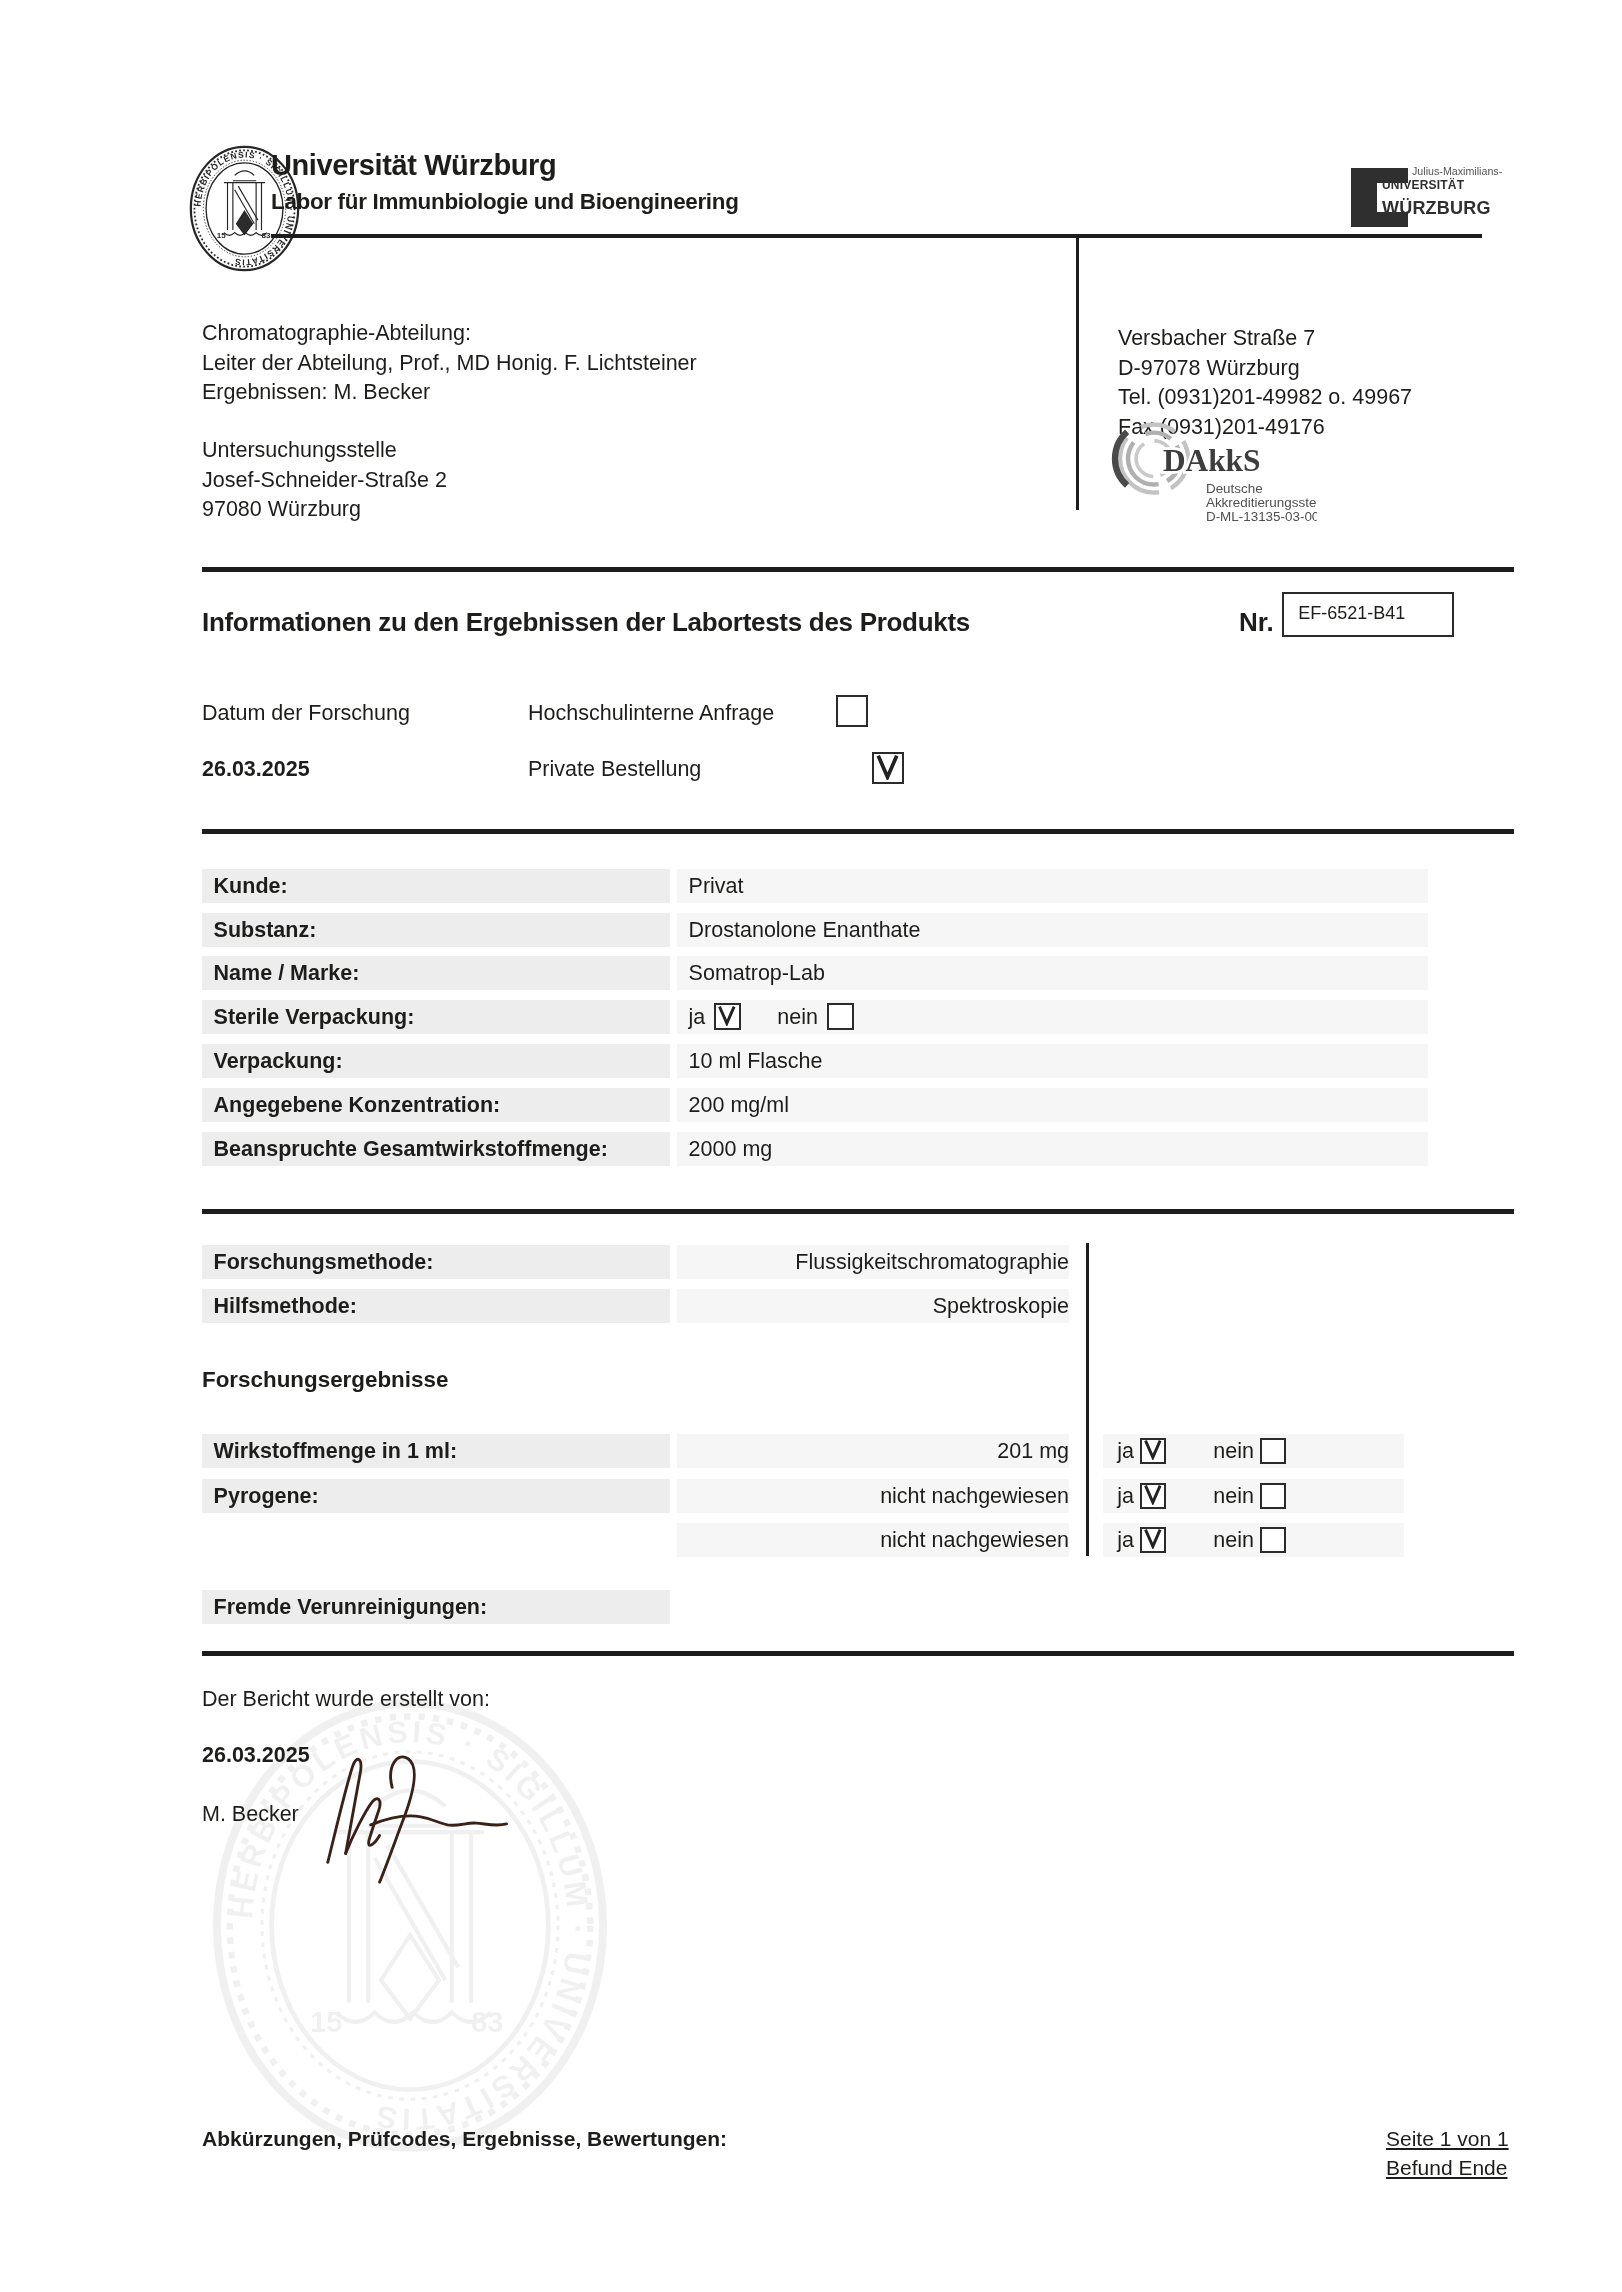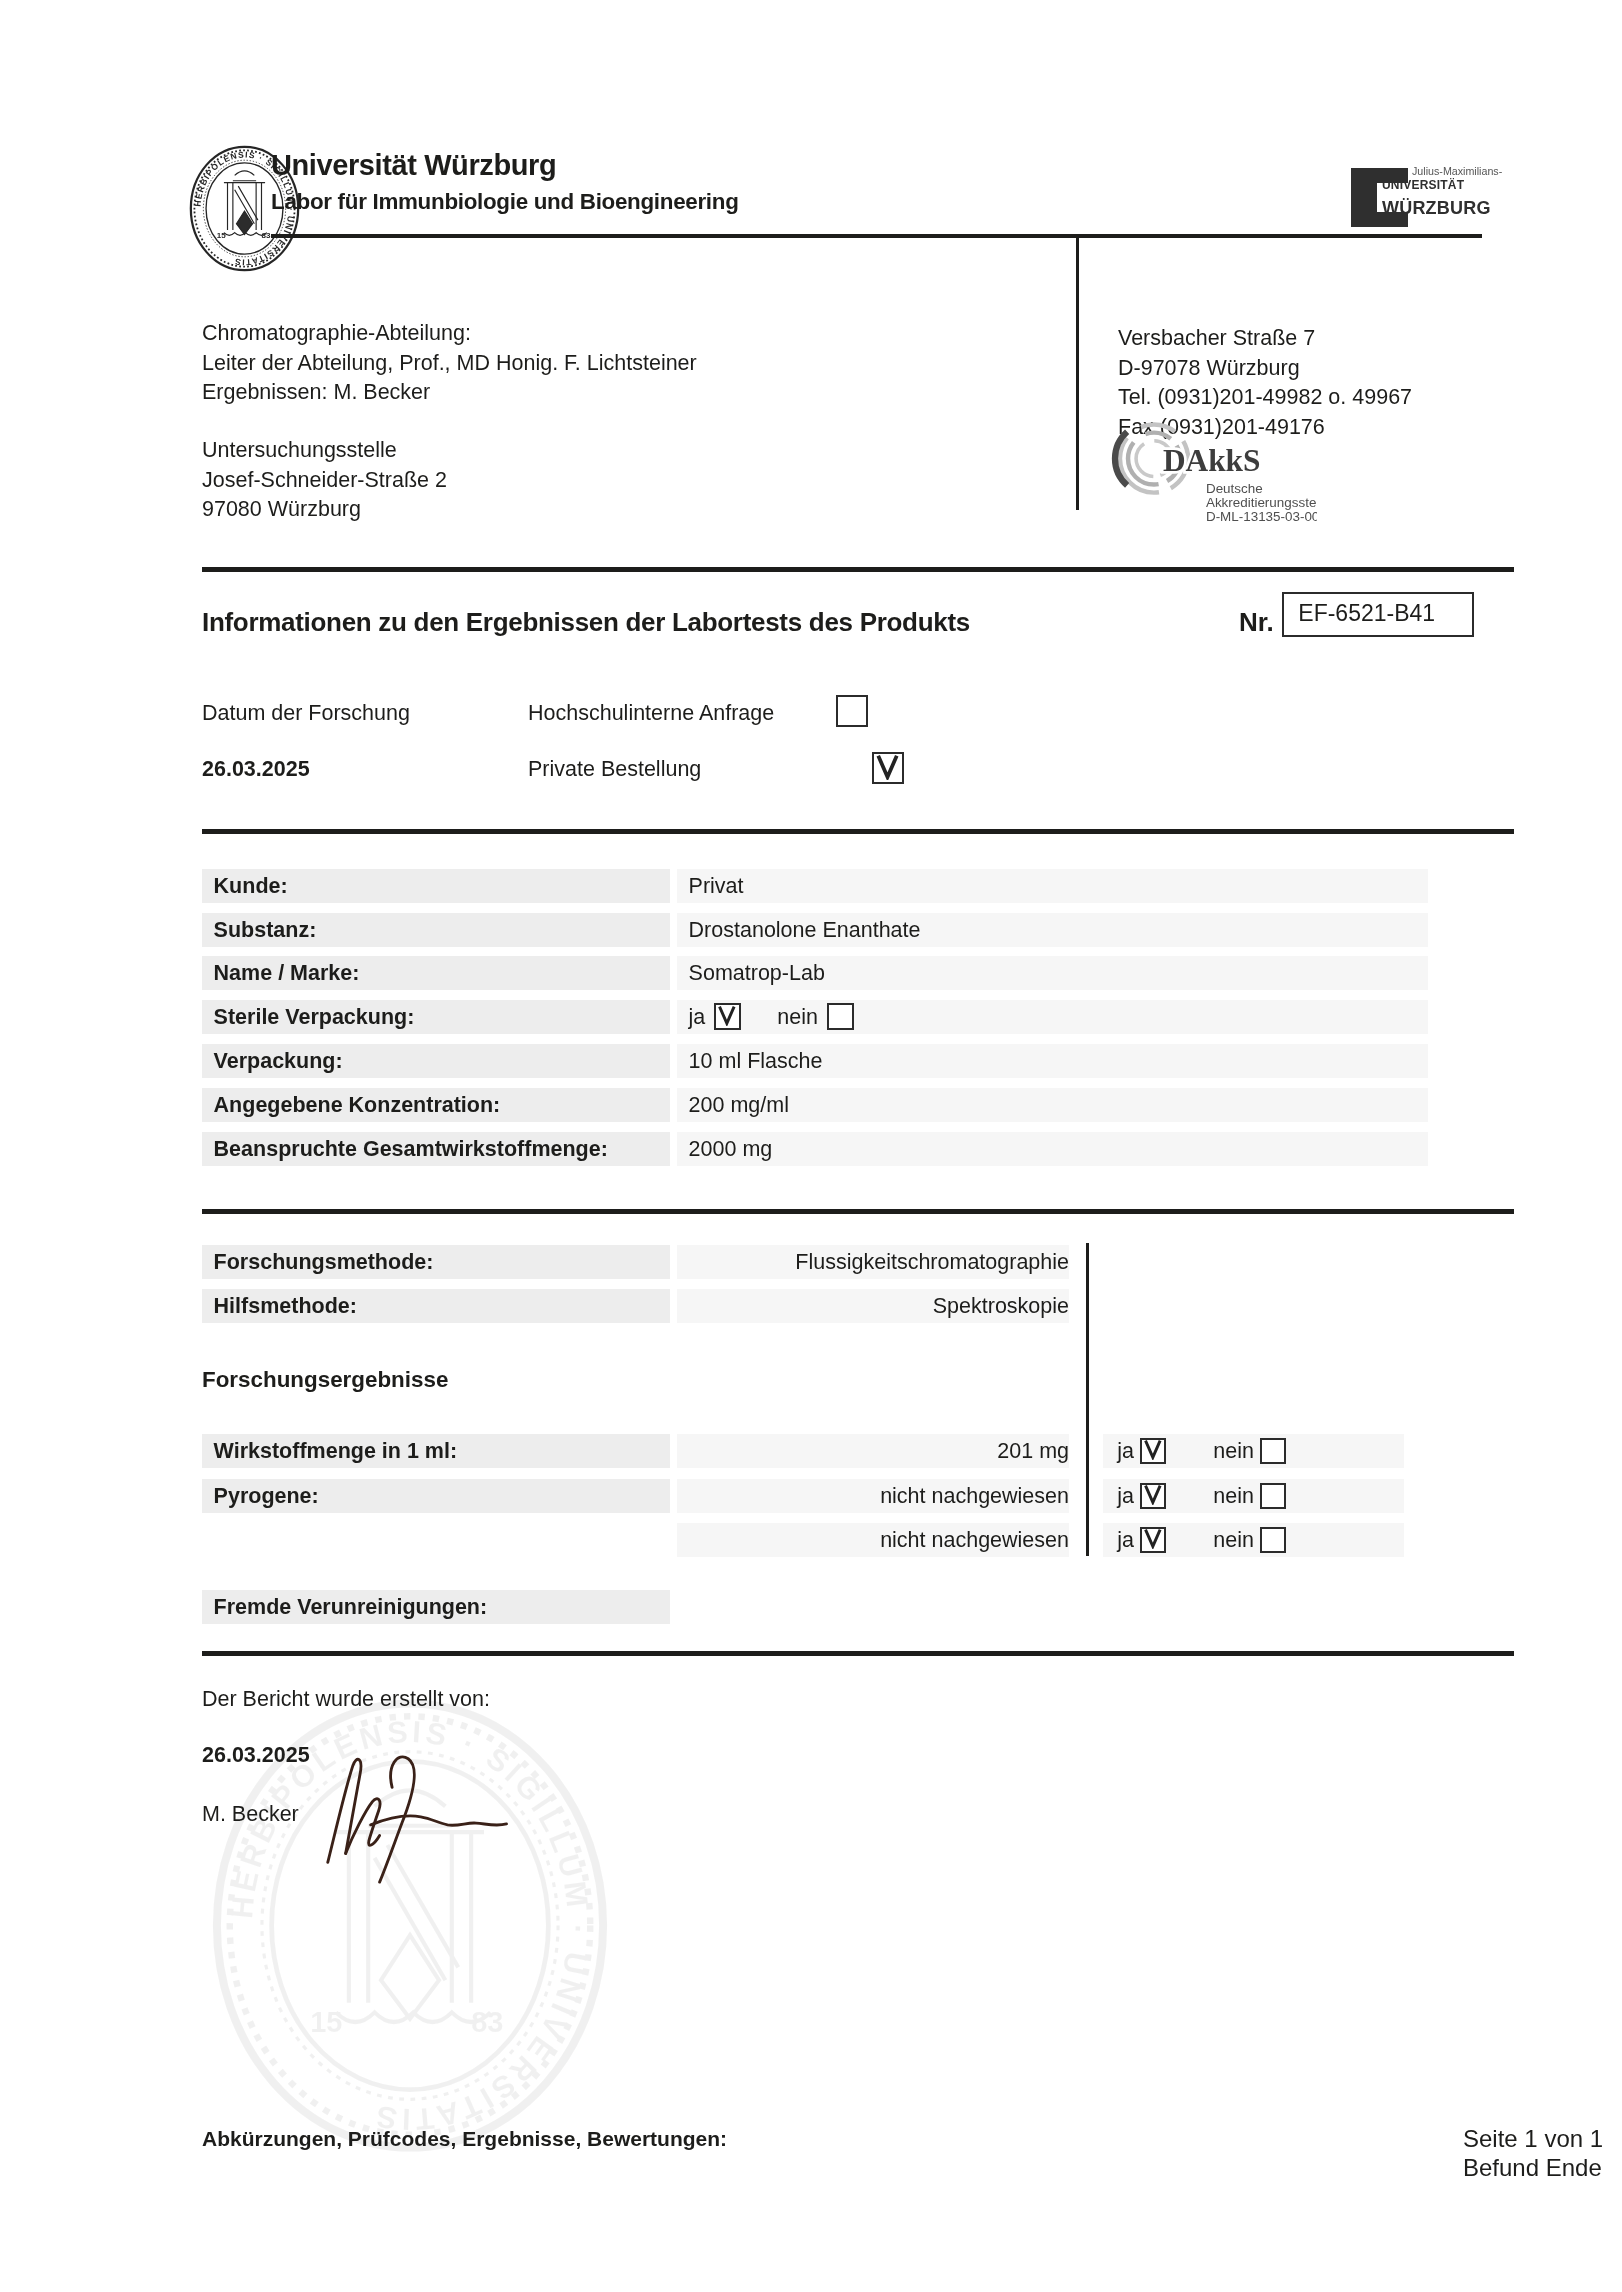--- a/index.html
+++ b/index.html
@@ -27,22 +27,22 @@
   .jmu-bracket::after{content:"";position:absolute;left:26px;top:15px;width:31px;height:29px;background:#fff;}
   
   .contact{font-size:21.5px;line-height:29.6px;}
   .contact div{white-space:nowrap;}
   .c-left1{left:202px;top:319px;}
   .c-left2{left:202px;top:436px;}
   .c-right{left:1118px;top:324px;}
   
   .doc-title{left:202px;top:607px;font-size:26px;font-weight:bold;letter-spacing:-0.3px;}
   .nr-label{left:1239px;top:607px;font-size:26px;font-weight:bold;}
-  .nr-box{left:1282px;top:592px;width:192px;height:45px;border:2.7px solid #2b2b2b;box-sizing:border-box;
-          font-size:23px;line-height:39px;padding-left:14.3px;}
+  .nr-box{left:1282px;top:592px;width:172px;height:45px;border:2.7px solid #2b2b2b;box-sizing:border-box;
+          font-size:18px;line-height:39px;padding-left:14.3px;}
   
   .req-label{left:202px;top:701px;font-size:21.5px;}
   .req-date{left:202px;top:757px;font-size:21.5px;font-weight:bold;}
   .req-opt1{left:528px;top:701px;font-size:21.5px;}
   .req-opt2{left:528px;top:757px;font-size:21.5px;}
   
   .cb{display:inline-block;position:relative;width:27px;height:27px;border:2.7px solid #2b2b2b;background:#fff;box-sizing:border-box;vertical-align:middle;}
   .cb svg{position:absolute;left:0.9px;top:0.9px;width:19.7px;height:19.7px;display:none;}
   .cb.checked svg{display:block;}
   .cb-lg{width:32px;height:32px;}
@@ -64,21 +64,21 @@
   
   .res-head{left:202px;top:1367px;font-size:22.4px;font-weight:bold;}
   .comp-head{left:1111px;top:1365px;font-size:21.5px;font-weight:bold;line-height:29px;}
   
   .made-by{left:202px;top:1687px;font-size:21.5px;}
   .sign-date{left:202px;top:1743px;font-size:21.5px;font-weight:bold;}
   .sign-name{left:202px;top:1802px;font-size:21.5px;}
   .sig-svg{left:315px;top:1748px;width:215px;height:143px;}
   
   .foot-left{left:202px;top:2124px;font-size:21px;line-height:29px;}
-  .foot-right{left:1463px;top:2124px;font-size:24px;line-height:29px;}
+  .foot-right{left:1386px;top:2124px;font-size:21px;line-height:29px;text-decoration:underline;}
   
   .seal{left:188px;top:145px;width:113px;height:127px;}
   .wm-seal{left:166px;top:1697px;width:488px;height:457px;opacity:0.06;}
   .dakks{left:1111px;top:412px;width:206px;height:112px;}
 </style>
 </head>
 <body>
 
 <div class="page">
 

